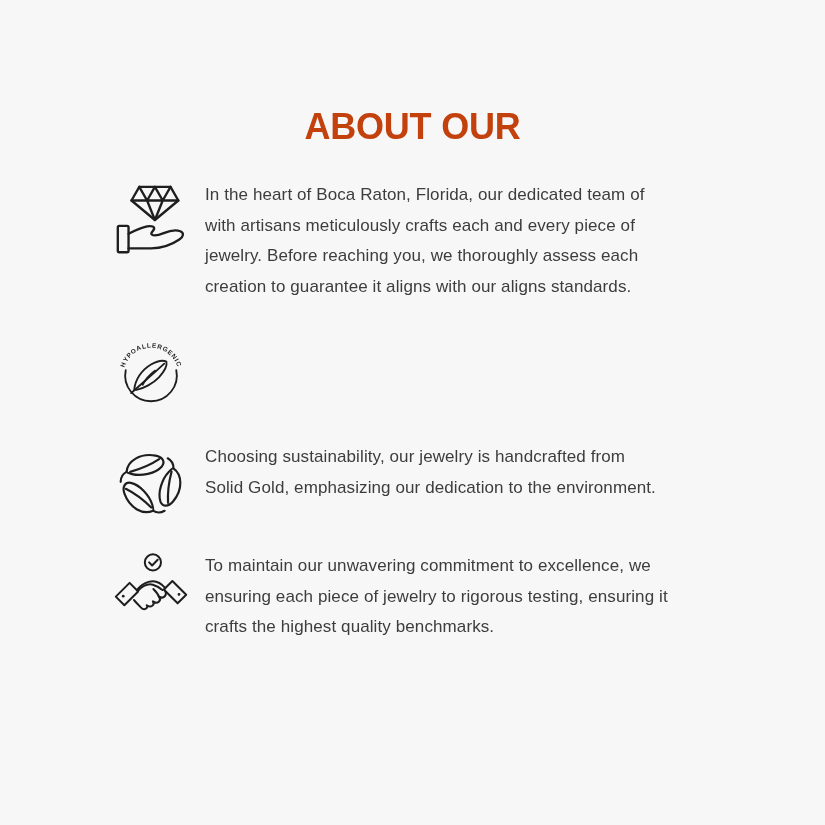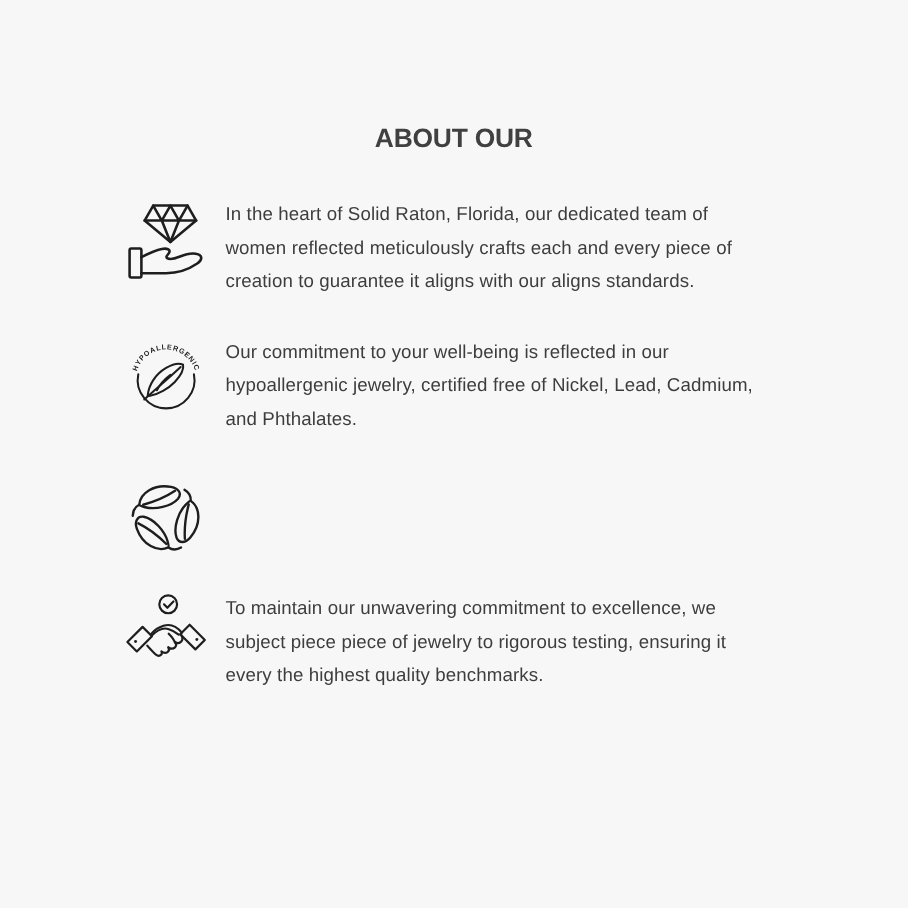--- a/index.html
+++ b/index.html
@@ -11,25 +11,25 @@
     font-family: "Liberation Sans", sans-serif;
     overflow: hidden;
   }
   .about {
     box-sizing: border-box;
     padding-top: 103px;
   }
   .title {
     margin: 0;
     text-align: center;
-    font-size: 24px;
+    font-size: 36px;
     line-height: 48px;
     font-weight: 700;
     letter-spacing: -0.2px;
-    color: #404040;
+    color: #c2410c;
   }
   .features {
     margin: 29px 0 0 110px;
   }
   .feature {
     display: flex;
     gap: 13px;
     align-items: flex-start;
     margin-bottom: 33px;
   }
@@ -89,45 +89,41 @@
     <div class="feature">
       <div class="icon-col">
         <svg width="82" height="82" viewBox="0 0 84 84">
           <path class="stroke" d="M30 7 L62 7 L70 21 L46 41 L22 21 Z"></path>
           <path class="stroke" d="M30 7 L38 21 L46 7 L54 21 L62 7 M22 21 L70 21 M38 21 L46 41 L54 21"></path>
           <rect class="stroke" x="8" y="47" width="11" height="27" rx="1.5"></rect>
           <path class="stroke" d="M19 55 C27 51 33 48.5 38 47.5 C43 46.5 46 48 45 50.5 C44 53 41 54.5 43 56 C45 57.5 50 56.5 55 54.5 C61 52 68 51 72 52.5 C76 54 75.5 58 71 61 C63 66.5 52 70 42 70 L19 70"></path>
         </svg>
       </div>
       <div class="text-col">
-        <div class="line">In the heart of Solid Raton, Florida, our dedicated team of</div>
-        <div class="line">women reflected meticulously crafts each and every piece of</div>
+        <div class="line">In the heart of Boca Raton, Florida, our dedicated team of</div>
+        <div class="line">with artisans meticulously crafts each and every piece of</div>
+        <div class="line">jewelry. Before reaching you, we thoroughly assess each</div>
         <div class="line">creation to guarantee it aligns with our aligns standards.</div>
       </div>
     </div>
 
     <div class="feature">
       <div class="icon-col">
         <svg width="74" height="74" viewBox="0 0 84 84">
           <defs>
             <path id="hypo-arc" d="M11 50 A31.3 31.3 0 1 1 73 50"></path>
           </defs>
           <path class="stroke-thin" d="M13.3 40 A29.3 29.3 0 1 0 70.7 40"></path>
           <text class="badge-text">
             <textPath href="#hypo-arc" startOffset="50%" text-anchor="middle">HYPOALLERGENIC</textPath>
           </text>
           <path class="stroke-thin" d="M23 62 C24 51 31 40 42 33.5 C48.5 29.8 55.5 28.3 59.5 30.2 C60.5 34.5 57 41.5 51 48 C44.5 54.8 33.5 60.8 25.5 62.2 C24.3 62.4 23.4 62.3 23 62 Z"></path>
           <path class="stroke-thin" d="M19.5 66 C29 57 41 47.5 57 32.5"></path>
           <path class="stroke-thin" d="M32.5 56.5 C35.5 50.5 40.5 45 46.5 40.5"></path>
         </svg>
-      </div>
-      <div class="text-col">
-        <div class="line">Our commitment to your well-being is reflected in our</div>
-        <div class="line">hypoallergenic jewelry, certified free of Nickel, Lead, Cadmium,</div>
-        <div class="line">and Phthalates.</div>
       </div>
     </div>
 
     <div class="feature">
       <div class="icon-col">
         <svg width="76" height="76" viewBox="0 0 84 84">
           <g class="stroke">
             <path d="M15 33 C16 21 30 12 47 15 C55 16.5 58 22 54 27 C47 35 31 38 21 35.5 C17 34.5 15 34 15 33 Z"></path>
             <path d="M19 33 C30 30 42 25 51 19"></path>
             <path d="M15 33 C11 35 8.5 39 8.5 44"></path>
@@ -138,39 +134,41 @@
             <path d="M15 33 C11 35 8.5 39 8.5 44"></path>
           </g>
           <g class="stroke" transform="rotate(240 42 46)">
             <path d="M15 33 C16 21 30 12 47 15 C55 16.5 58 22 54 27 C47 35 31 38 21 35.5 C17 34.5 15 34 15 33 Z"></path>
             <path d="M19 33 C30 30 42 25 51 19"></path>
             <path d="M15 33 C11 35 8.5 39 8.5 44"></path>
           </g>
         </svg>
       </div>
       <div class="text-col">
+        <div class="line">Choosing sustainability, our jewelry is handcrafted from</div>
+        <div class="line">Solid Gold, emphasizing our dedication to the environment.</div>
       </div>
     </div>
 
     <div class="feature">
       <div class="icon-col">
         <svg width="80" height="78" viewBox="0 0 84 82">
           <circle class="stroke-thin" cx="44" cy="12" r="8.5"></circle>
           <path class="stroke-thin" d="M40 12 L43.2 15.3 L49 9.2"></path>
           <path class="stroke-thin" d="M5 48 L19.5 33.5 L28.5 42.5 L14 57 Z"></path>
           <circle class="fillspot" cx="12.8" cy="47.5" r="1.4"></circle>
           <path class="stroke-thin" d="M79 46 L64.5 31.5 L55.5 40.5 L70 55 Z"></path>
           <circle class="fillspot" cx="71.4" cy="45.6" r="1.4"></circle>
           <path class="stroke-thin" d="M57 39 C52 33 45.5 30.5 39.5 32.5 C35 34 30.5 37 28 40"></path>
           <path class="stroke-thin" d="M28 42 C33 37 39 34 44 35.5 C47.5 36.5 51 38.5 54 41"></path>
           <path class="stroke-thin" d="M56.5 41.5 C59.5 46 55.5 51 50.5 48 C53.5 52 49 56.5 44 53 C46.5 56.5 42 60.5 37.5 57 C39.5 60 35 63 31.5 59.5 C29 57 26 54 24 51.5"></path>
           <path class="stroke-thin" d="M44.5 40 C47 42.5 49.5 45.5 50.5 48.5"></path>
         </svg>
       </div>
       <div class="text-col">
         <div class="line">To maintain our unwavering commitment to excellence, we</div>
-        <div class="line">subject piece piece of jewelry to rigorous testing, ensuring it</div>
-        <div class="line">every the highest quality benchmarks.</div>
+        <div class="line">ensuring each piece of jewelry to rigorous testing, ensuring it</div>
+        <div class="line">crafts the highest quality benchmarks.</div>
       </div>
     </div>
 
   </div>
 </section>
 
 </body></html>

